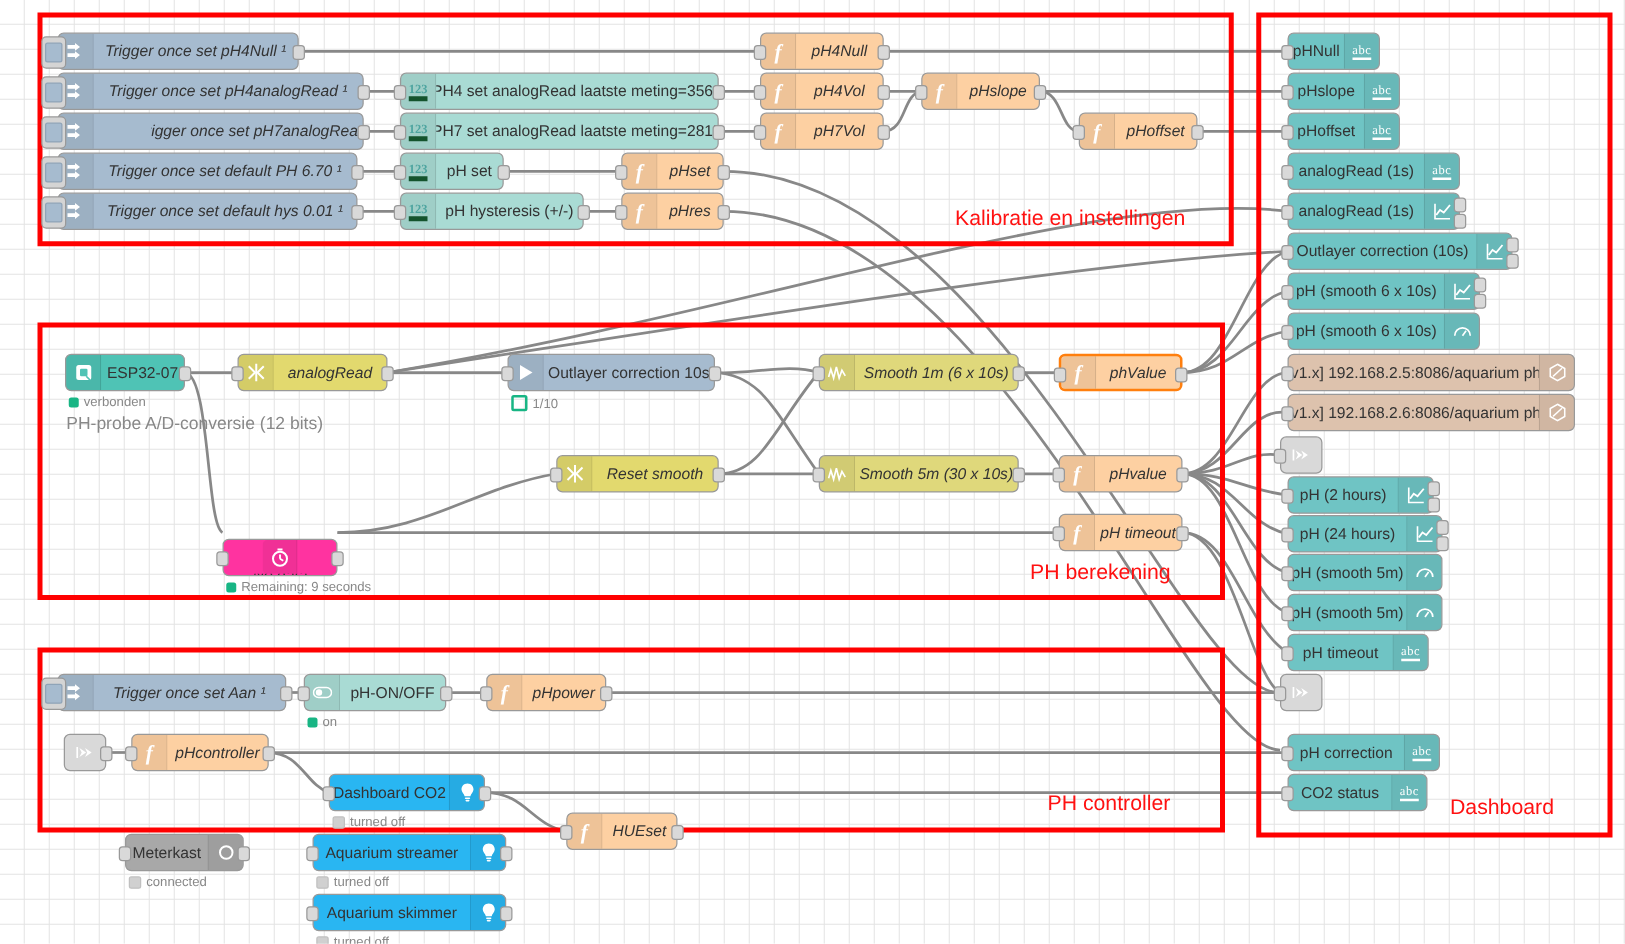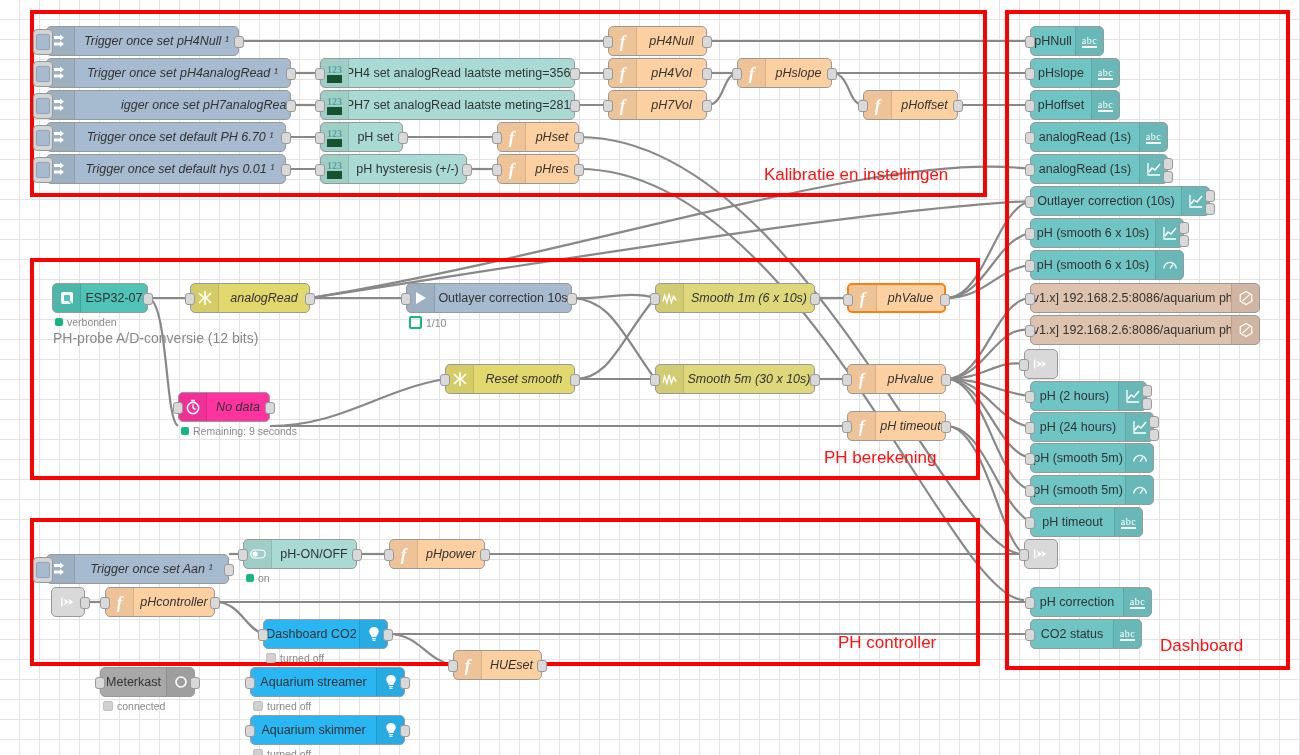--- a/index.html
+++ b/index.html
@@ -102,21 +102,21 @@
   
   .node.linknode{width:34px;}
   .node.linknode .ic{flex:0 0 100%;width:100%;background:transparent;border:none;color:#fff;}
 
   .icon-svg{width:16px;height:16px;display:block;}
   .abcbox{
     color:#fff;font-size:10px;letter-spacing:0.5px;
     border-bottom:2px solid #fff;line-height:11px;padding-bottom:0px;
     font-family:"Liberation Serif",serif;
   }
-  .n123{color:#4ea5a0;font-size:10px;font-weight:bold;border-bottom:8px solid #14532d;line-height:11px;
+  .n123{color:#4ea5a0;font-size:10px;font-weight:bold;border-bottom:4px solid #14532d;line-height:11px;
         font-family:"Liberation Serif",serif;}
 
   .comment{position:absolute;color:#888;font-size:14px;white-space:nowrap;}
 </style>
 </head>
 <body>
 
 <div id="canvas">
   <svg class="wires" viewBox="0 0 1300 755">
 
@@ -473,21 +473,21 @@
       <div class="node n-func" style="left: 847px; top: 364px; width: 99px;">
         <div class="ic">
           <span style="font-family:'Liberation Serif',serif;font-style:italic;font-size:17px;color:#fff;font-weight:bold;">f</span>
         </div>
         <div class="body">
           <span class="lbl ital">pHvalue</span>
         </div>
         <div class="port in"></div>
         <div class="port out"></div>
       </div>
-      <div class="node n-trigger" style="left: 178px; top: 392px; width: 92px;">
+      <div class="node n-trigger" style="left: 178px; top: 431px; width: 92px; flex-direction: column;">
         <div class="ic">
           <svg class="icon-svg" viewBox="0 0 16 16">
             <circle cx="8" cy="9" r="5.6" fill="none" stroke="#fff" stroke-width="1.6"></circle>
             <path stroke="#fff" stroke-width="1.5" d="M8 9 L8 5.5 M8 9 L10.6 10.6"></path>
             <path stroke="#fff" stroke-width="1.6" d="M6 1.6 L10 1.6"></path>
           </svg>
         </div>
         <div class="body">
           <span class="lbl ital">No data</span>
         </div>
@@ -501,21 +501,21 @@
       <div class="node n-func" style="left: 847px; top: 411px; width: 99px;">
         <div class="ic">
           <span style="font-family:'Liberation Serif',serif;font-style:italic;font-size:17px;color:#fff;font-weight:bold;">f</span>
         </div>
         <div class="body">
           <span class="lbl ital">pH timeout</span>
         </div>
         <div class="port in"></div>
         <div class="port out"></div>
       </div>
-      <div class="node n-inject" style="left: 46px; top: 554px; width: 183px;">
+      <div class="node n-inject" style="left: 46px; top: 539px; width: 183px;">
         <div class="injbtn">
           <i></i>
         </div>
         <div class="ic">
           <svg class="icon-svg" viewBox="0 0 16 16">
             <path fill="#fff" d="M1 3h6l-0 -1.6 4 3.1 -4 3.1 0 -1.6h-6z"></path>
             <path fill="#fff" d="M1 9.5h6l0 -1.6 4 3.1 -4 3.1 0 -1.6h-6z"></path>
           </svg>
         </div>
         <div class="body">

